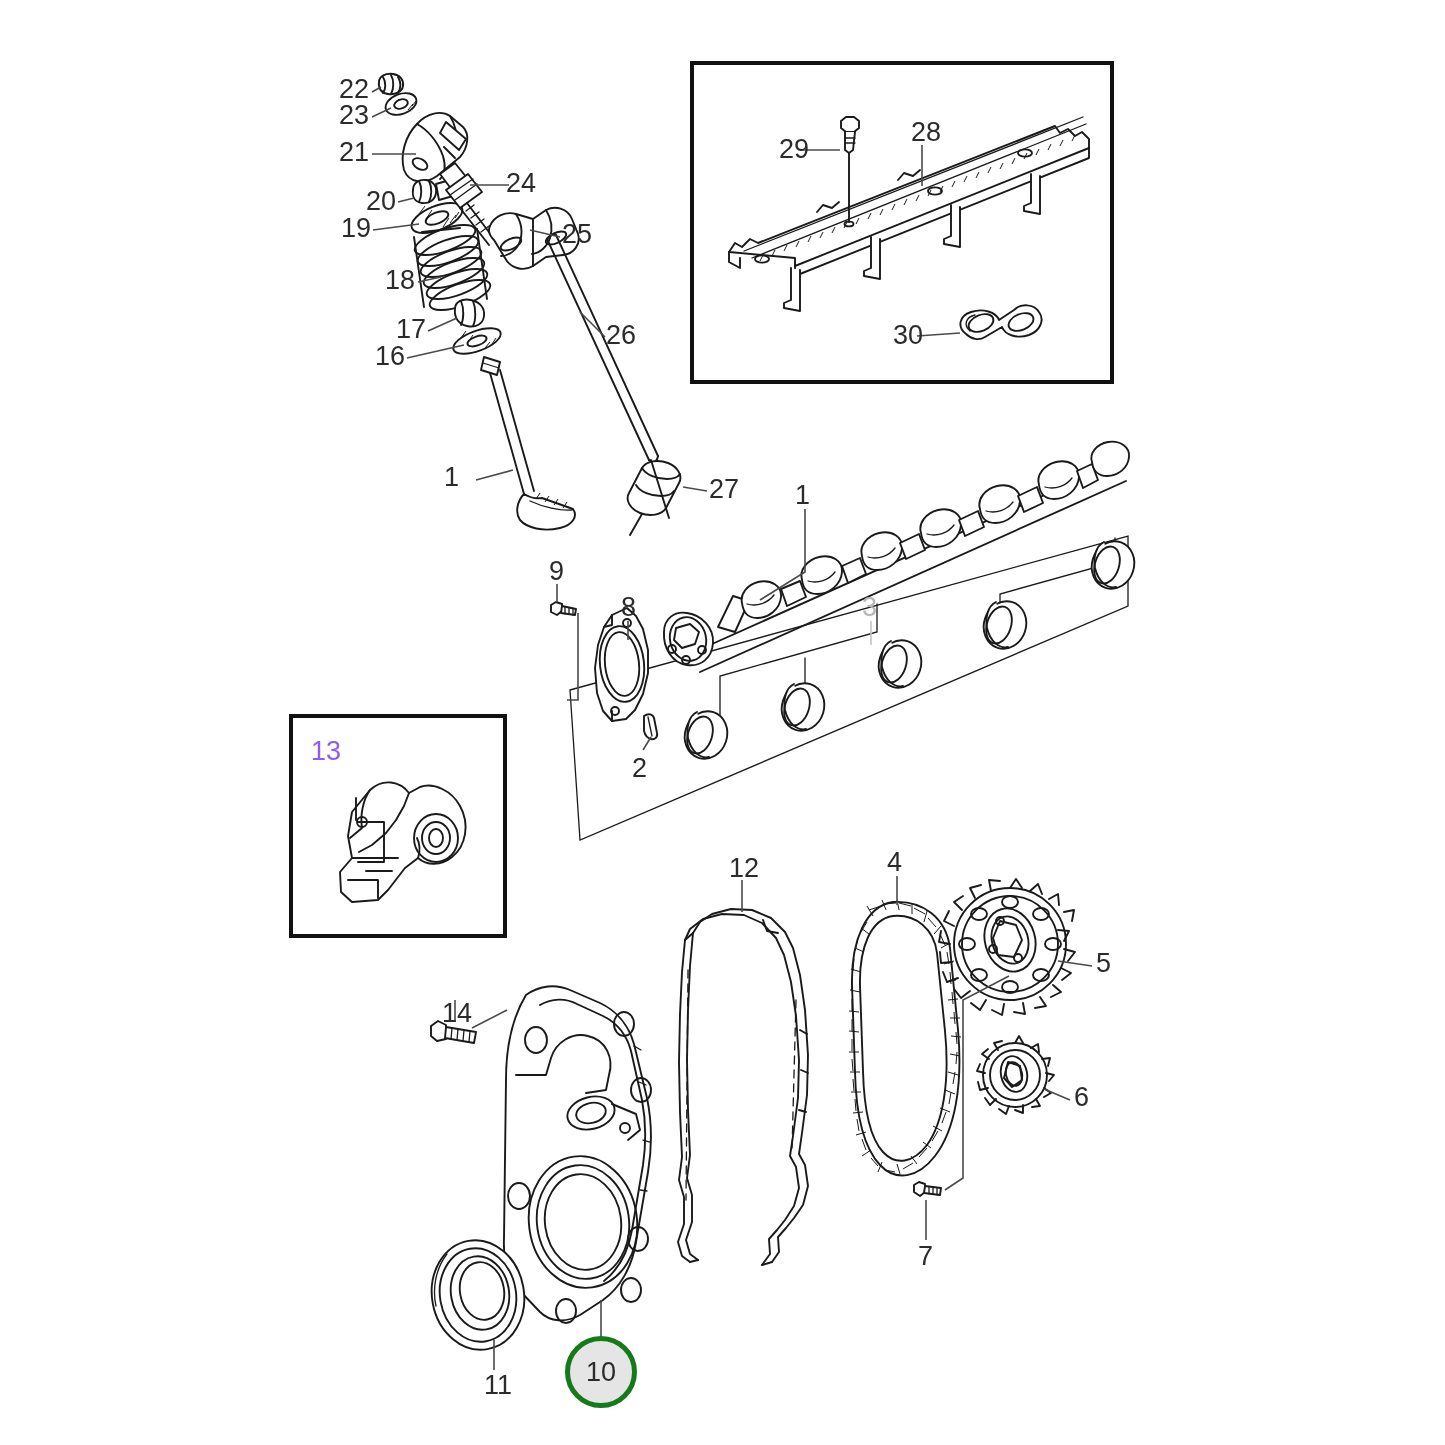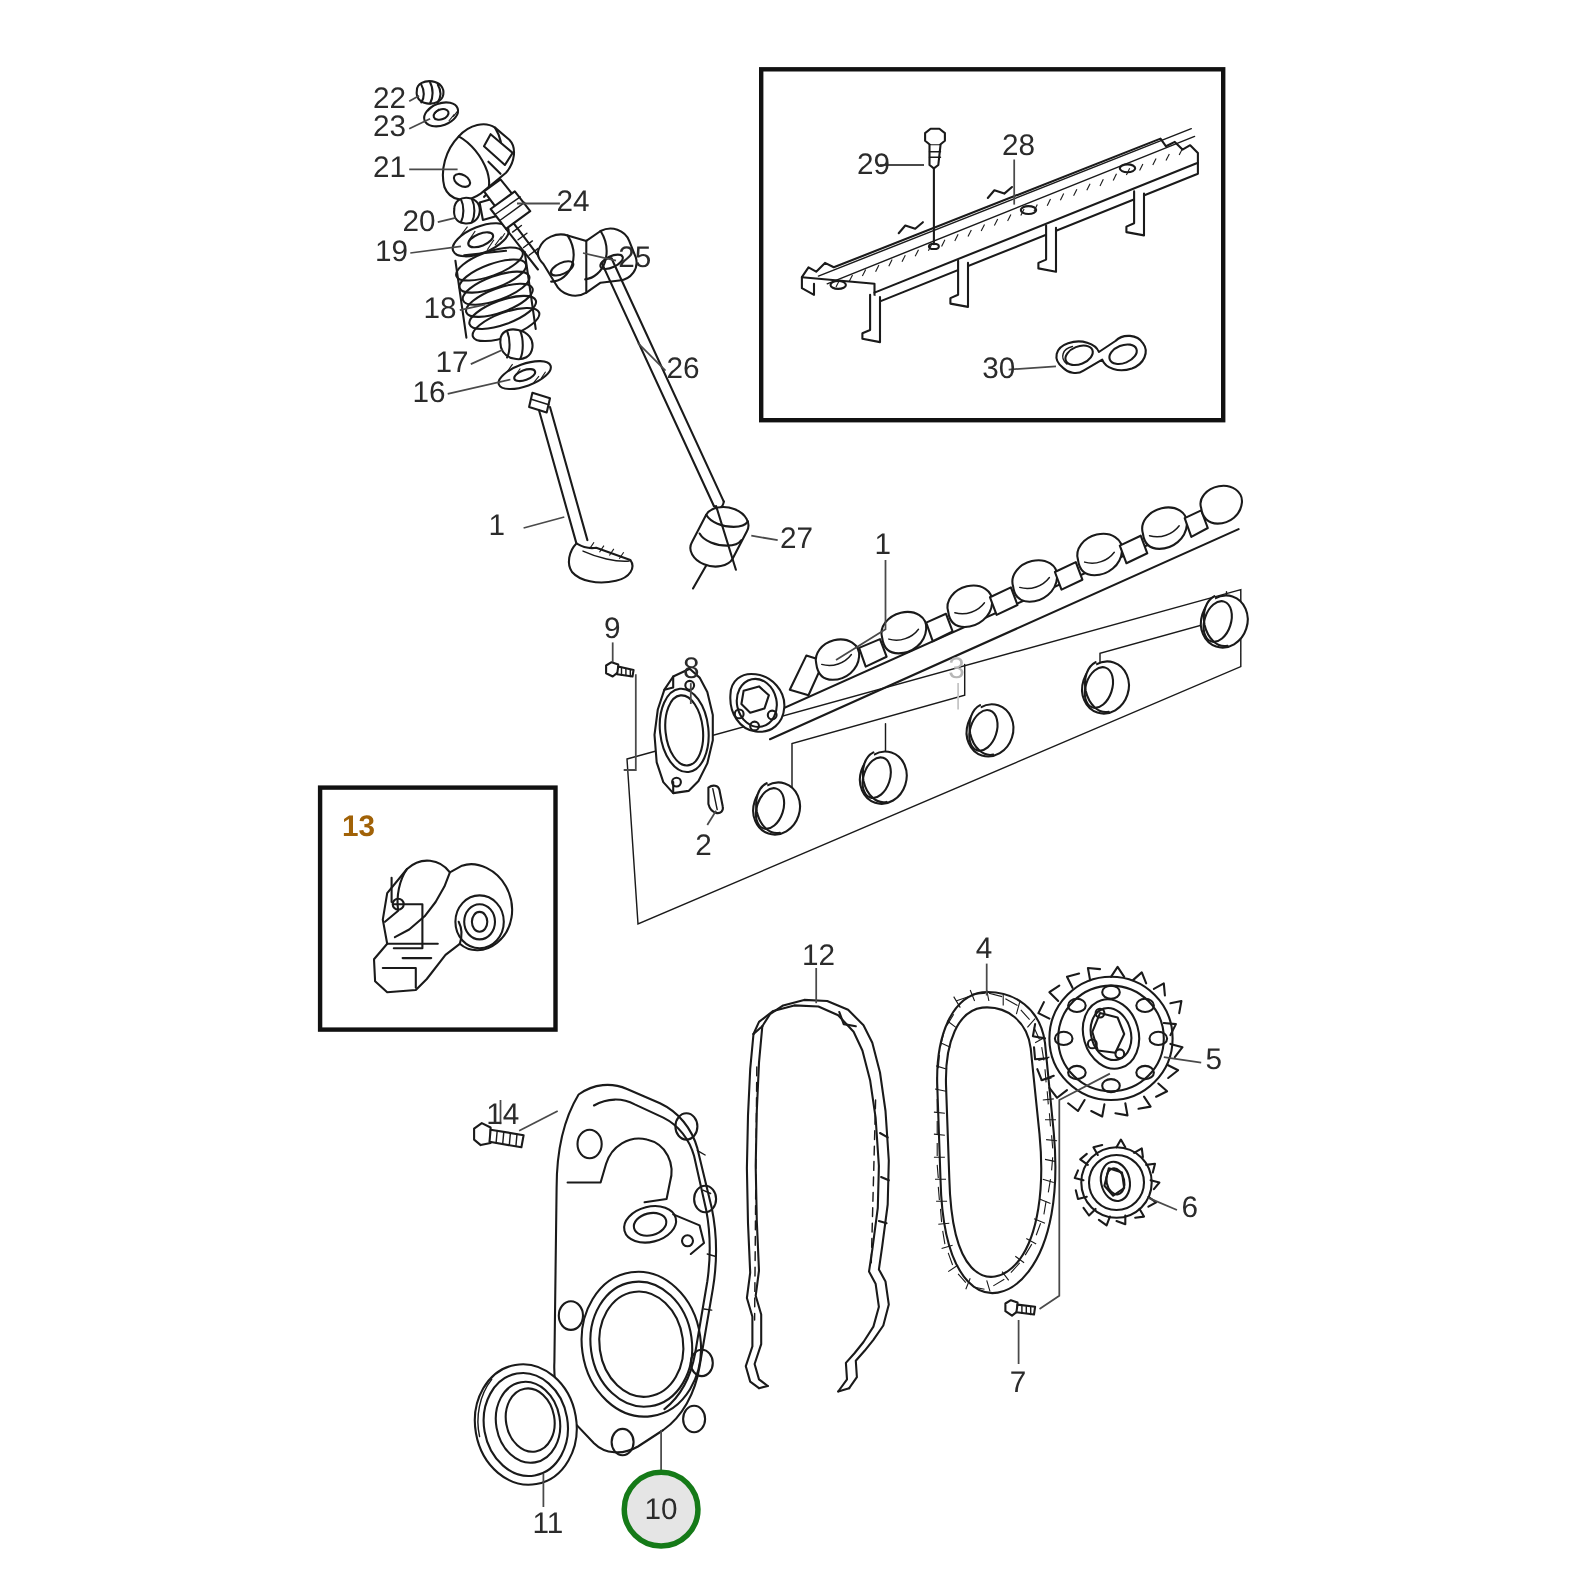--- a/index.html
+++ b/index.html
@@ -2,21 +2,21 @@
 <html><head>
 <meta charset="utf-8">
 <style>
   html,body{margin:0;padding:0;background:#ffffff;}
   body{width:1445px;height:1445px;overflow:hidden;font-family:"Liberation Sans",sans-serif;}
   #stage{position:relative;width:1445px;height:1445px;background:#fff;}
   svg.layer{position:absolute;left:0;top:0;width:1445px;height:1445px;}
   .lbl{position:absolute;font-family:"Liberation Sans",sans-serif;font-size:27px;color:#2b2b2b;
        letter-spacing:0px;line-height:1;white-space:nowrap;}
   .lbl.gray{color:#b6b6b6;}
-  .lbl.boxnum{color:#a16207;font-weight:bold;}
+  .lbl.boxnum{color:#8b5cf6;}
   .hl-wrap{position:absolute;width:72px;height:72px;}
   .hl-circle{width:72px;height:72px;border-radius:50%;border:5px solid #157a18;
              background:#e5e5e5;box-sizing:border-box;display:flex;align-items:center;
              justify-content:center;}
   .hl-circle span{font-size:27px;color:#2b2b2b;font-family:"Liberation Sans",sans-serif;}
 </style>
 </head>
 <body>
 
 <div id="stage">

